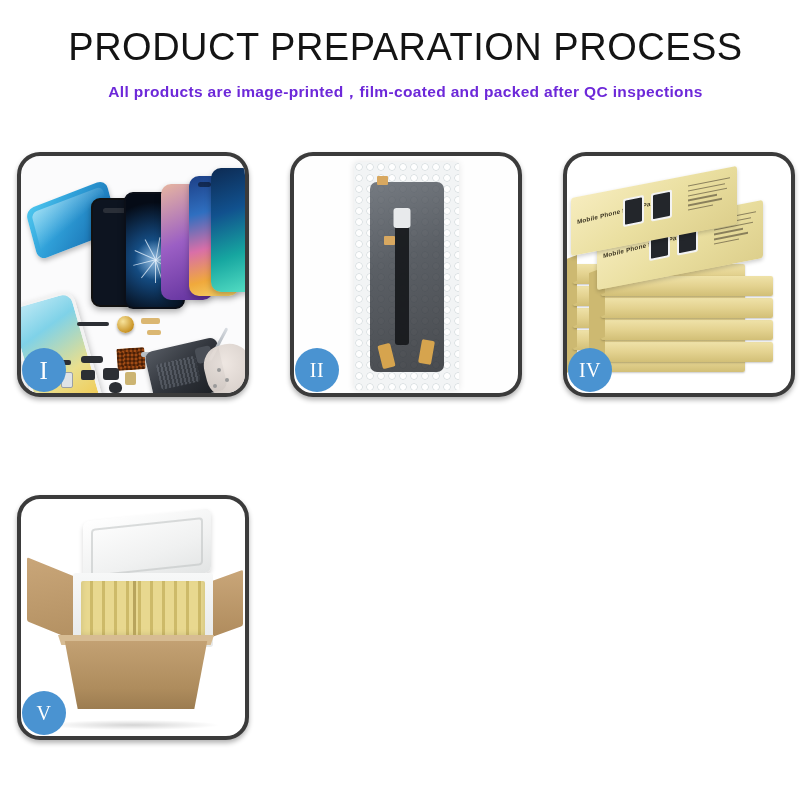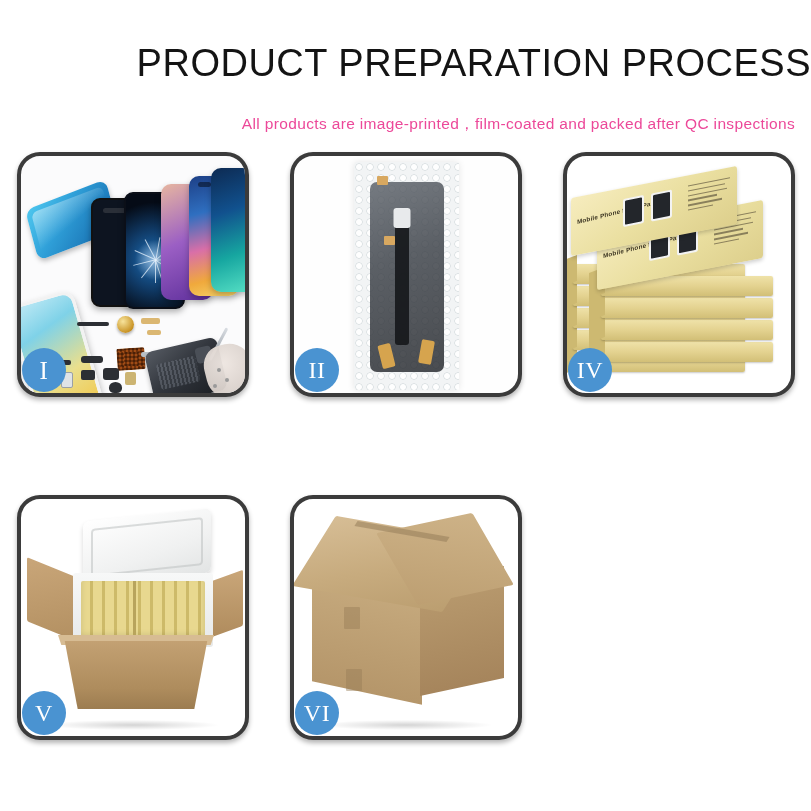--- a/index.html
+++ b/index.html
@@ -5,37 +5,37 @@
   html,body{margin:0;padding:0;}
   body{
     width:811px;height:811px;
     background:#ffffff;
     font-family:"Liberation Sans",sans-serif;
     overflow:hidden;
     position:relative;
   }
 
   
-  #header{ padding-top:44px; text-align:right; }
+  #header{ padding-top:28px; text-align:center; }
   #page-title{
     font-size:38px;
     letter-spacing:0.5px;
     font-weight:400;
     color:#141414;
     line-height:1.0;
     margin:0;
     font-family:"Liberation Sans",sans-serif;
   }
   #page-subtitle{
     font-size:15.5px;
-    color:#ec4899;
-    margin:16px;
+    color:#6d28d9;
+    margin:0;
     padding-top:16px;
     letter-spacing:0.35px;
-    font-weight:400;
+    font-weight:700;
   }
 
   
   #grid{
     position:absolute;
     left:17px; top:152px;
     width:778px;
     display:grid;
     grid-template-columns:232px 232px 232px;
     grid-template-rows:245px 245px;
@@ -61,21 +61,21 @@
     border-radius:50%;
     background:#4a93d1;
     color:#ffffff;
     display:flex;align-items:center;justify-content:center;
     font-family:"Liberation Serif",serif;
     font-size:25px;
     letter-spacing:0.5px;
     z-index:40;
     line-height:1;
   }
-  .badge.small{ font-size:24px; }
+  .badge.small{ font-size:20px; }
 
   
   .p1{ background:#fbfbfc; }
   .scr{ position:absolute; border-radius:7px; }
 
   .sc-blue{
     left:8px;top:38px;width:86px;height:52px;
     background:linear-gradient(135deg,#4fc8ef 0%,#2f9fd8 40%,#1264a8 100%);
     transform:rotate(-21deg) skewX(-6deg);
     border-radius:9px;
@@ -551,27 +551,14 @@
       <div class="foamlid"></div>
       <div class="foambody"></div>
       <div class="yellowfill"></div>
       <div class="cartonrim"></div>
       <div class="cartonfront"></div>
       <div class="shadow-soft"></div>
     </div>
     <div class="badge small">V</div>
   </div>
 
-  <div class="panel p6">
-    <div class="stage">
-      <div class="c-left"></div>
-      <div class="c-right"></div>
-      <div class="c-top"></div>
-      <div class="c-top2"></div>
-      <div class="c-seam"></div>
-      <div class="c-tapev" style="left:50px;top:108px;"></div>
-      <div class="c-tapev" style="left:52px;top:170px;"></div>
-      <div class="shadow-soft"></div>
-    </div>
-    <div class="badge small">VI</div>
-  </div>
 
 </div>
 
 </body></html>

